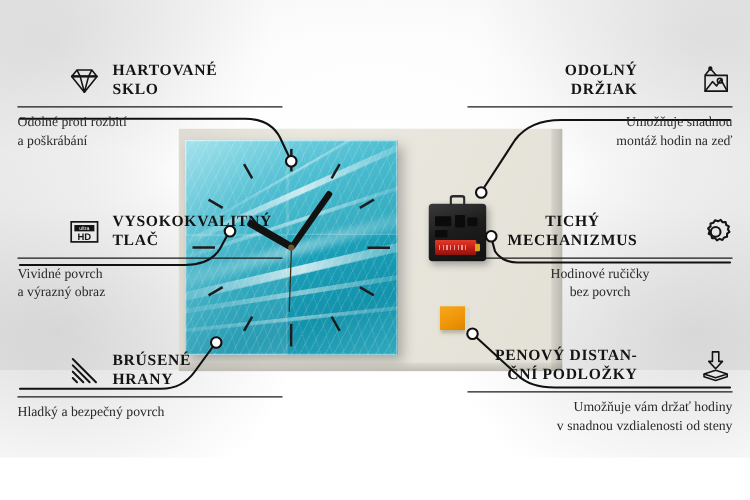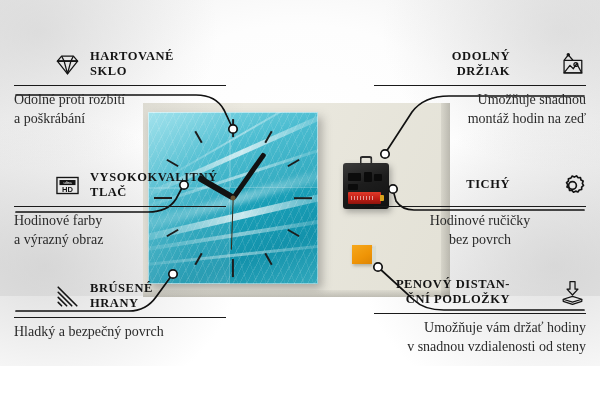--- a/index.html
+++ b/index.html
@@ -172,21 +172,21 @@
     font-weight:700;
     font-size:12.5px;
     letter-spacing:.55px;
     line-height:1.22;
     color:#141414;
     text-transform:uppercase;
   }
   .feat-rule { height:1px; background:#1a1a1a; margin:4px 0 5px; width:100%; }
   .feat-desc {
     font-family:"Liberation Serif", serif;
-    font-size:14px;
+    font-size:11px;
     line-height:1.35;
     color:#2a2a2a;
   }
   .ic { width:27px; height:27px; flex:0 0 27px; display:block;margin-left:40px; }
   .ic svg { width:27px; height:27px; display:block; }
 
   
   #feat-glass     { top:47px; }
   #feat-print     { top:168px; }
   #feat-edges     { top:279px; }
@@ -327,21 +327,21 @@
           <text x="16" y="23.4" font-family="Liberation Sans, sans-serif" font-size="9" font-weight="bold" fill="#141414" text-anchor="middle">HD</text>
         </svg>
       </span>
       <span class="feat-title">
         <span>VYSOKOKVALITNÝ</span><br>
         <span>TLAČ</span>
       </span>
     </div>
     <div class="feat-rule"></div>
     <div class="feat-desc">
-      <span>Hodinové farby</span><br>
+      <span>Vividné povrch</span><br>
       <span>a výrazný obraz</span>
     </div>
   </div>
 
   <div class="feat left" id="feat-edges">
     <div class="feat-head">
       <span class="ic">
         <svg viewBox="0 0 32 32">
             <g stroke="#141414" stroke-width="1.9" stroke-linecap="round">
           <line x1="5" y1="5" x2="27" y2="27"></line>
@@ -384,20 +384,21 @@
     <div class="feat-desc">
       <span>Umožňuje snadnou</span><br>
       <span>montáž hodin na zeď</span>
     </div>
   </div>
 
   <div class="feat right" id="feat-mechanism">
     <div class="feat-head">
       <span class="feat-title">
         <span>TICHÝ</span><br>
+        <span>MECHANIZMUS</span>
       </span>
       <span class="ic">
         <svg viewBox="0 0 32 32">
           <g fill="none" stroke="#141414" stroke-width="2" stroke-linejoin="round">
             <path d="M16,4.5 l2.8,1.1 2.6,-1.4 1.9,2.3 2.9,-0.2 0.6,2.9 2.6,1.3 -1,2.8 1.5,2.5
                      -2.3,1.9 0,2.9 -2.9,0.7 -1.6,2.4 -2.7,-1.1 -2.6,1.4 -1.9,-2.3 -2.9,0.2
                      -0.6,-2.9 -2.6,-1.3 1,-2.8 -1.5,-2.5 2.3,-1.9 0,-2.9 2.9,-0.7 1.6,-2.4 z" transform="translate(-0.5,0.5) scale(0.98) translate(0.3,0)"></path>
             <circle cx="16" cy="16" r="4.6"></circle>
           </g>
         </svg>

